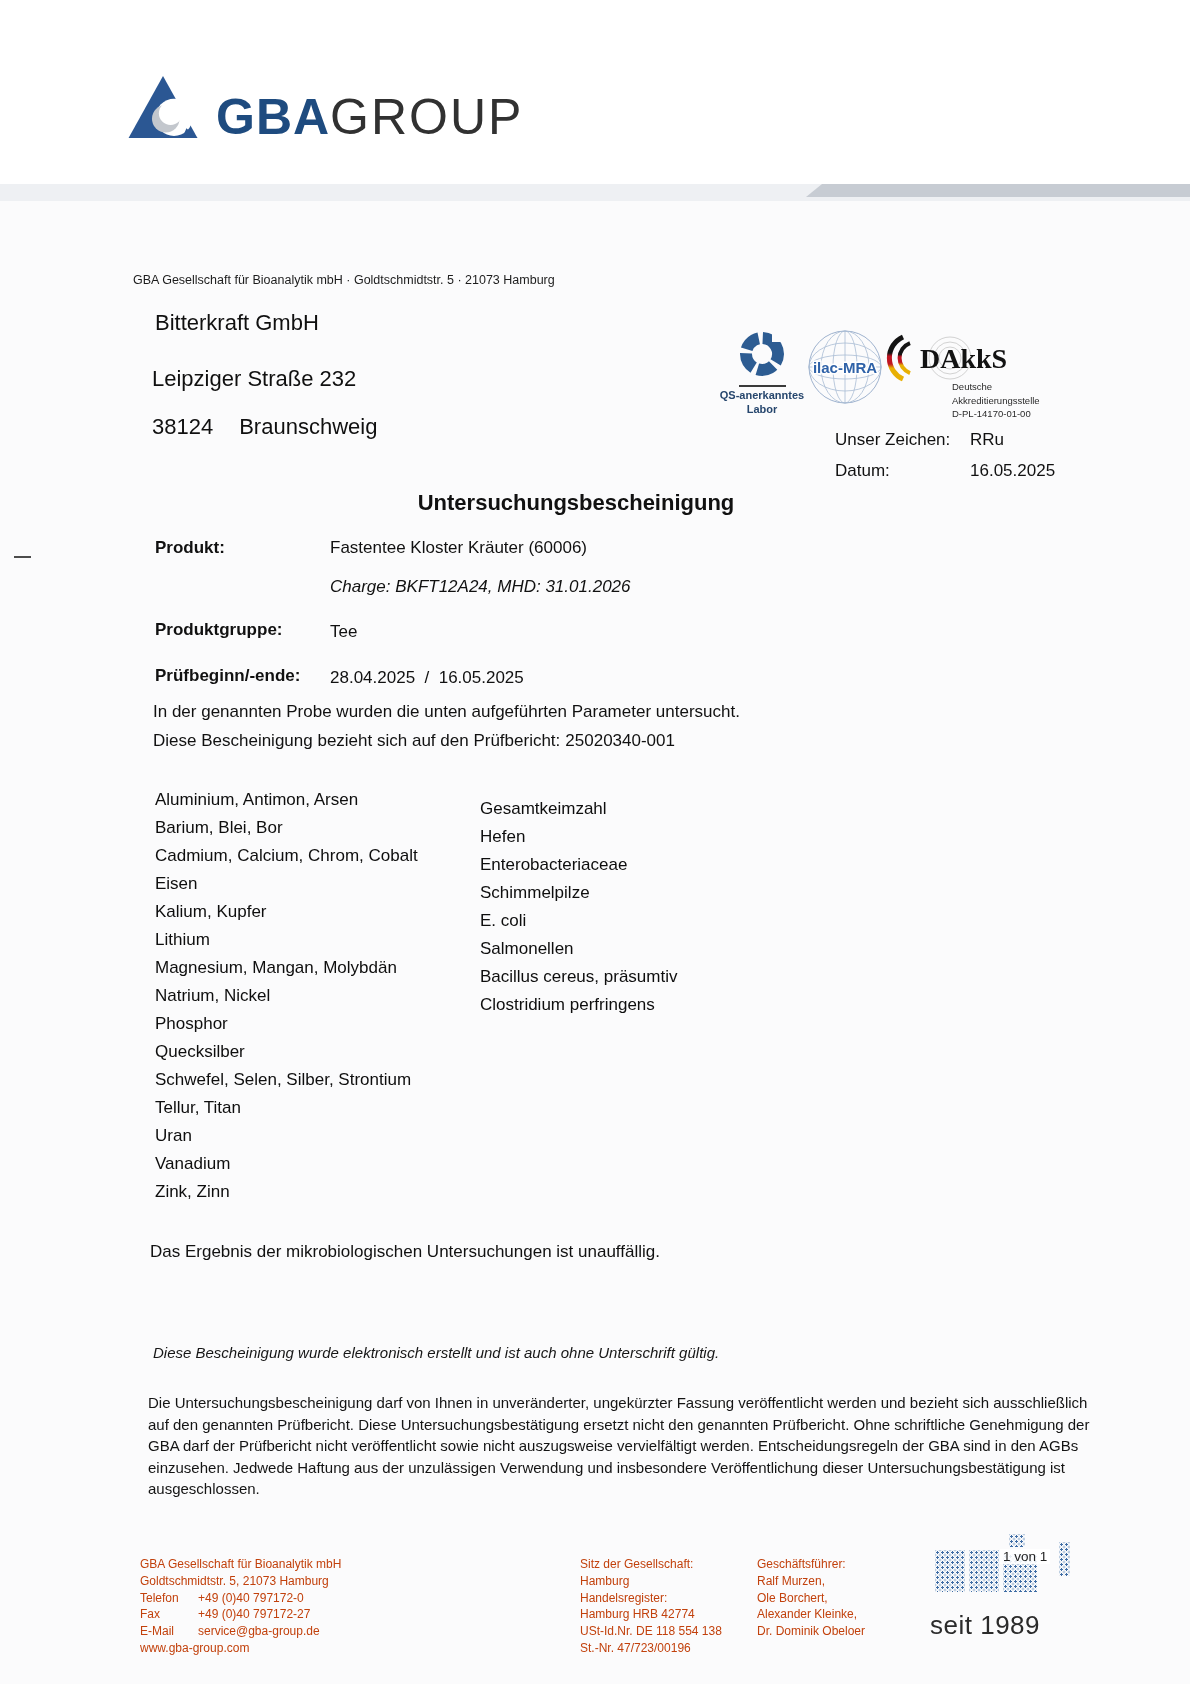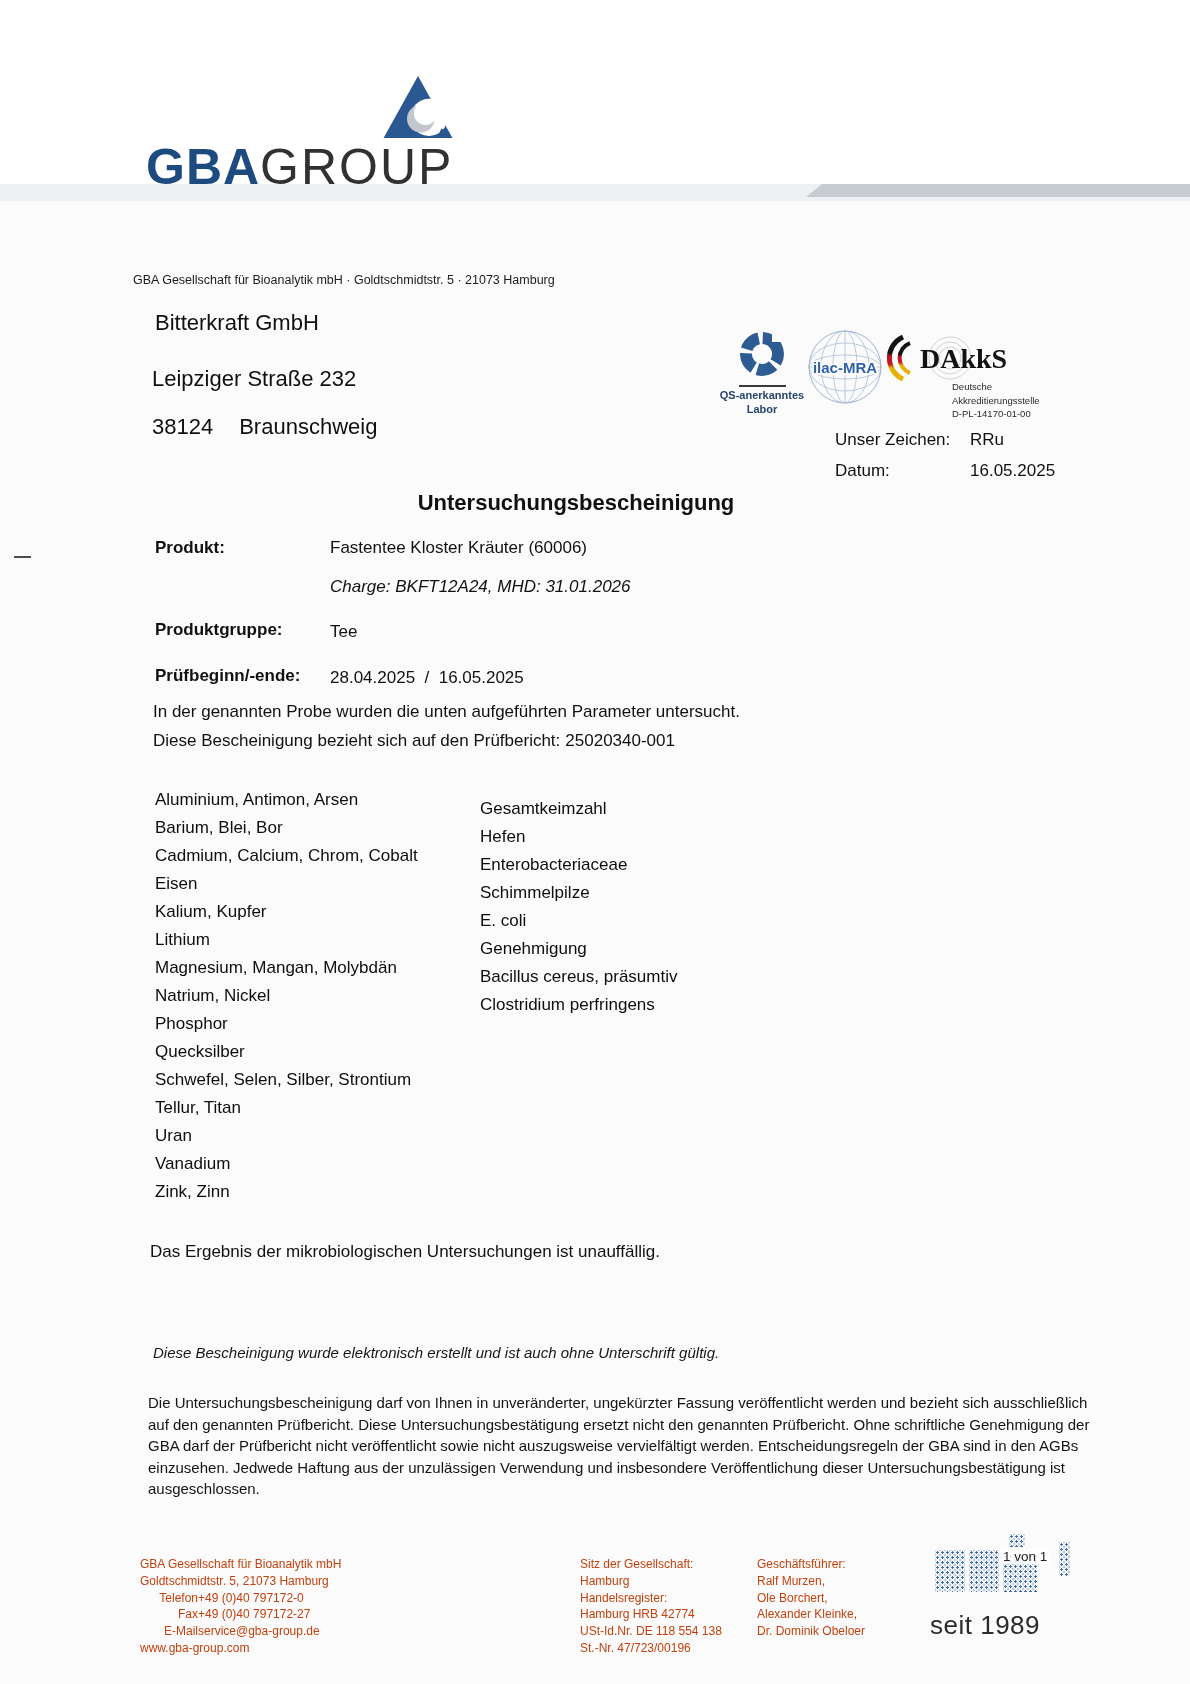--- a/index.html
+++ b/index.html
@@ -1,21 +1,21 @@
 <!DOCTYPE html>
 <html><head>
 <meta charset="utf-8">
 <style>
   html,body{margin:0;padding:0;background:#e8e8e8;}
   #page{
     position:relative;width:1190px;height:1684px;background:#ffffff;
     font-family:"Liberation Sans",sans-serif;color:#111;overflow:hidden;
     margin:0 auto;
   }
-  .abs{position:absolute;flex-direction:column;}
+  .abs{position:absolute;}
   
   #lower-bg{left:0;top:201px;width:1190px;height:1483px;background:#fbfbfc;}
   #band-light{left:0;top:184px;width:1190px;height:17px;background:#eef0f3;}
   #band-dark{left:806px;top:184px;width:384px;height:13px;background:#c7ccd3;
     clip-path:polygon(16px 0,100% 0,100% 100%,0 100%);}
   #logo{left:128px;top:76px;display:flex;align-items:flex-end;}
   #logo-text{font-size:50px;line-height:50px;letter-spacing:1px;margin-left:18px;white-space:nowrap;}
   #logo-text .gba{font-weight:bold;color:#1e4b7f;}
   #logo-text .group{font-weight:400;color:#313131;letter-spacing:2px;}
   #sender-line{left:133px;top:273px;font-size:12.5px;color:#1c1c1c;}
@@ -57,21 +57,21 @@
   
   .param-list{list-style:none;margin:0;padding:0;font-size:17px;line-height:28px;color:#0e0e0e;}
   #params-left{left:155px;top:786px;width:330px;}
   #params-right{left:480px;top:795px;width:320px;}
   #result-line{left:150px;top:1242px;font-size:17px;}
   #note-italic{left:153px;top:1344px;font-size:15px;font-style:italic;color:#161616;}
   #legal-text{left:148px;top:1392px;width:958px;font-size:15px;line-height:21.6px;color:#141414;}
   
   .footer-col{font-size:12px;line-height:16.8px;color:#c2410c;}
   #footer-col1{left:140px;top:1556px;}
-  #footer-col1 .lbl{display:inline-block;width:58px;text-align:right;}
+  #footer-col1 .lbl{display:inline-block;width:58px;}
   #footer-col2{left:580px;top:1556px;}
   #footer-col3{left:757px;top:1556px;}
   #page-indicator{left:1000px;top:1549px;font-size:13.5px;color:#222;
     background:rgba(255,255,255,0.88);padding:0 3px;z-index:3;}
   #anniv-dots{left:935px;top:1534px;width:136px;height:74px;z-index:2;}
   .dotblob{position:absolute;
     background-image:radial-gradient(circle,#3f6da5 1.05px,transparent 1.3px),
                      radial-gradient(circle,#9cb6d3 0.95px,transparent 1.2px);
     background-size:5px 5px,5px 5px;background-position:0 0,2.5px 2.5px;}
   .b1{left:0;top:16px;width:30px;height:42px;}
@@ -202,21 +202,21 @@
     <li>Uran</li>
     <li>Vanadium</li>
     <li>Zink, Zinn</li>
   </ul>
   <ul class="abs param-list" id="params-right">
     <li>Gesamtkeimzahl</li>
     <li>Hefen</li>
     <li>Enterobacteriaceae</li>
     <li>Schimmelpilze</li>
     <li>E. coli</li>
-    <li>Genehmigung</li>
+    <li>Salmonellen</li>
     <li>Bacillus cereus, präsumtiv</li>
     <li>Clostridium perfringens</li>
   </ul>
 
   <div class="abs" id="result-line">Das Ergebnis der mikrobiologischen Untersuchungen ist unauffällig.</div>
   <div class="abs" id="note-italic">Diese Bescheinigung wurde elektronisch erstellt und ist auch ohne Unterschrift gültig.</div>
   <div class="abs" id="legal-text">Die Untersuchungsbescheinigung darf von Ihnen in unveränderter, ungekürzter Fassung veröffentlicht werden und bezieht sich ausschließlich auf den genannten Prüfbericht. Diese Untersuchungsbestätigung ersetzt nicht den genannten Prüfbericht. Ohne schriftliche Genehmigung der GBA darf der Prüfbericht nicht veröffentlicht sowie nicht auszugsweise vervielfältigt werden. Entscheidungsregeln der GBA sind in den AGBs einzusehen. Jedwede Haftung aus der unzulässigen Verwendung und insbesondere Veröffentlichung dieser Untersuchungsbestätigung ist ausgeschlossen.</div>
 
   <div class="abs footer-col" id="footer-col1">
     <div>GBA Gesellschaft für Bioanalytik mbH</div>

